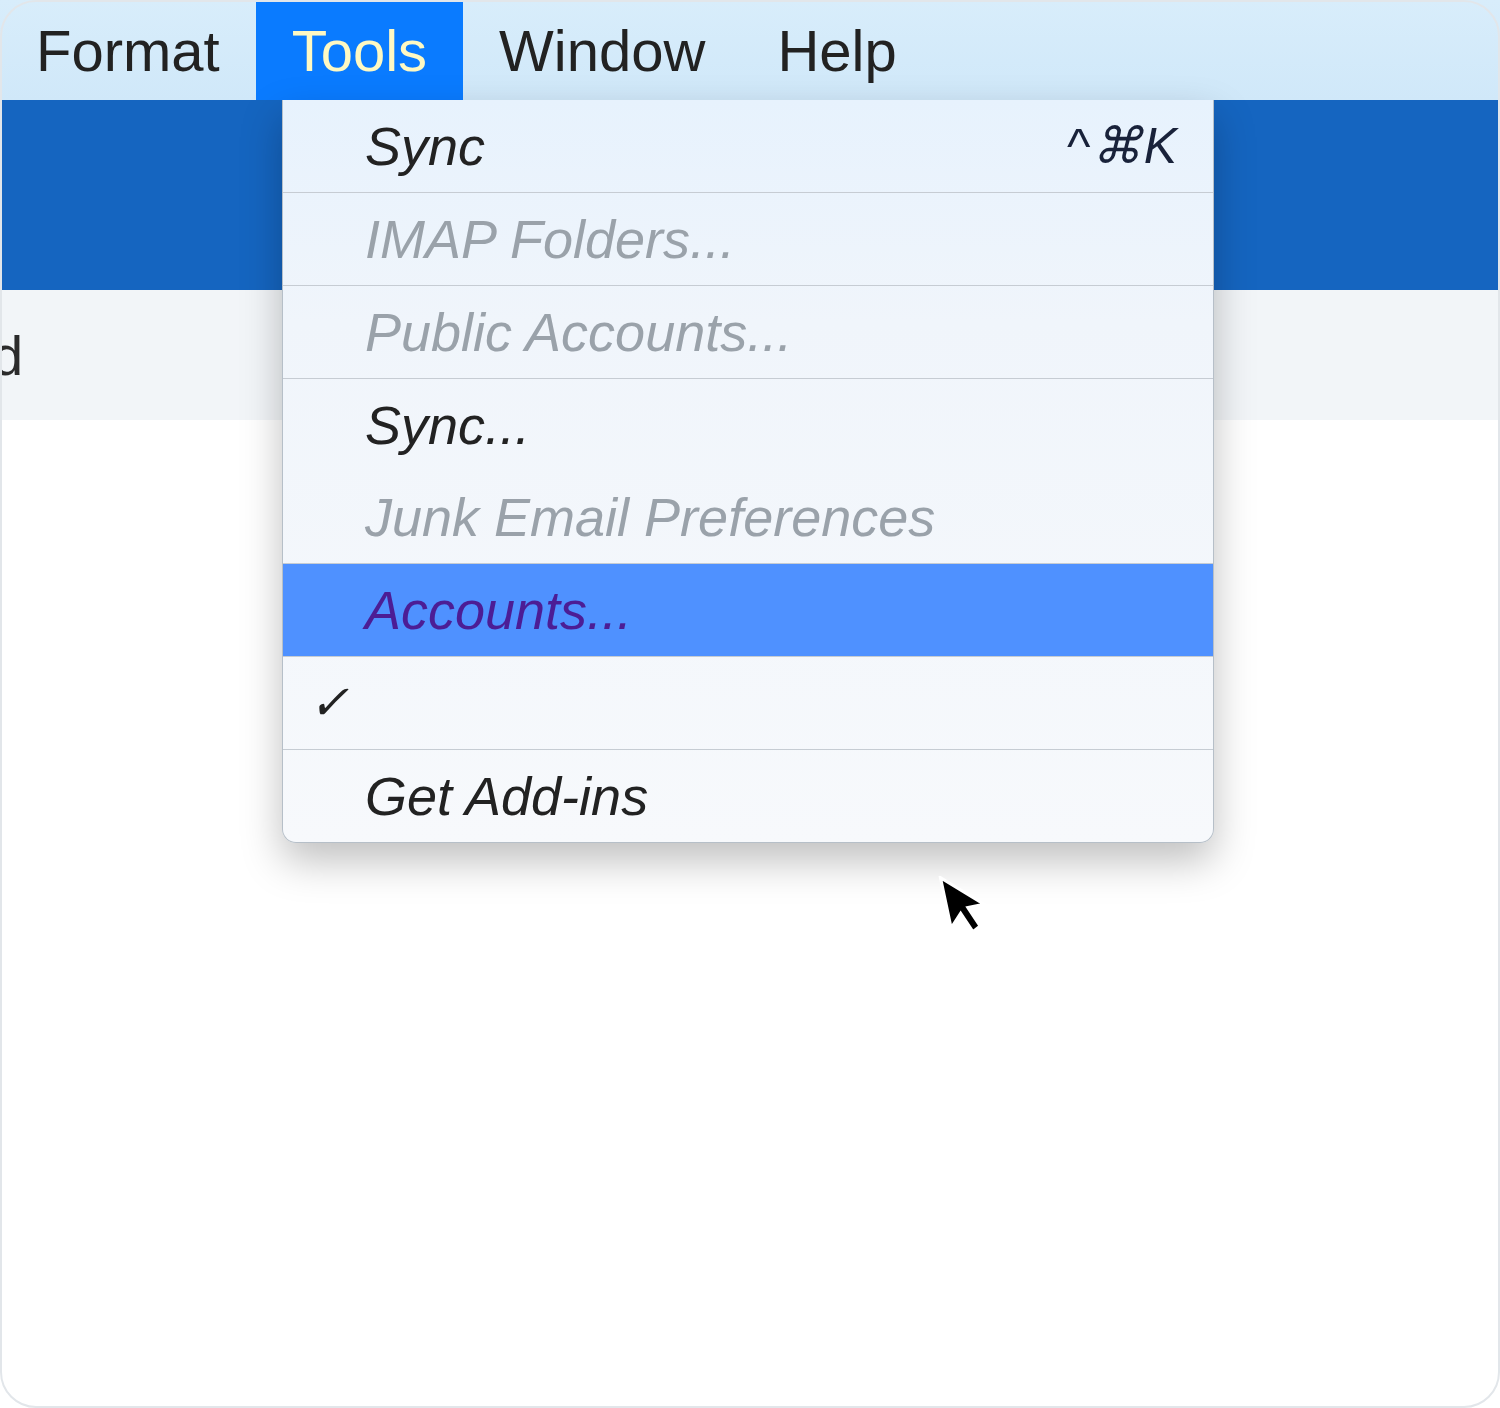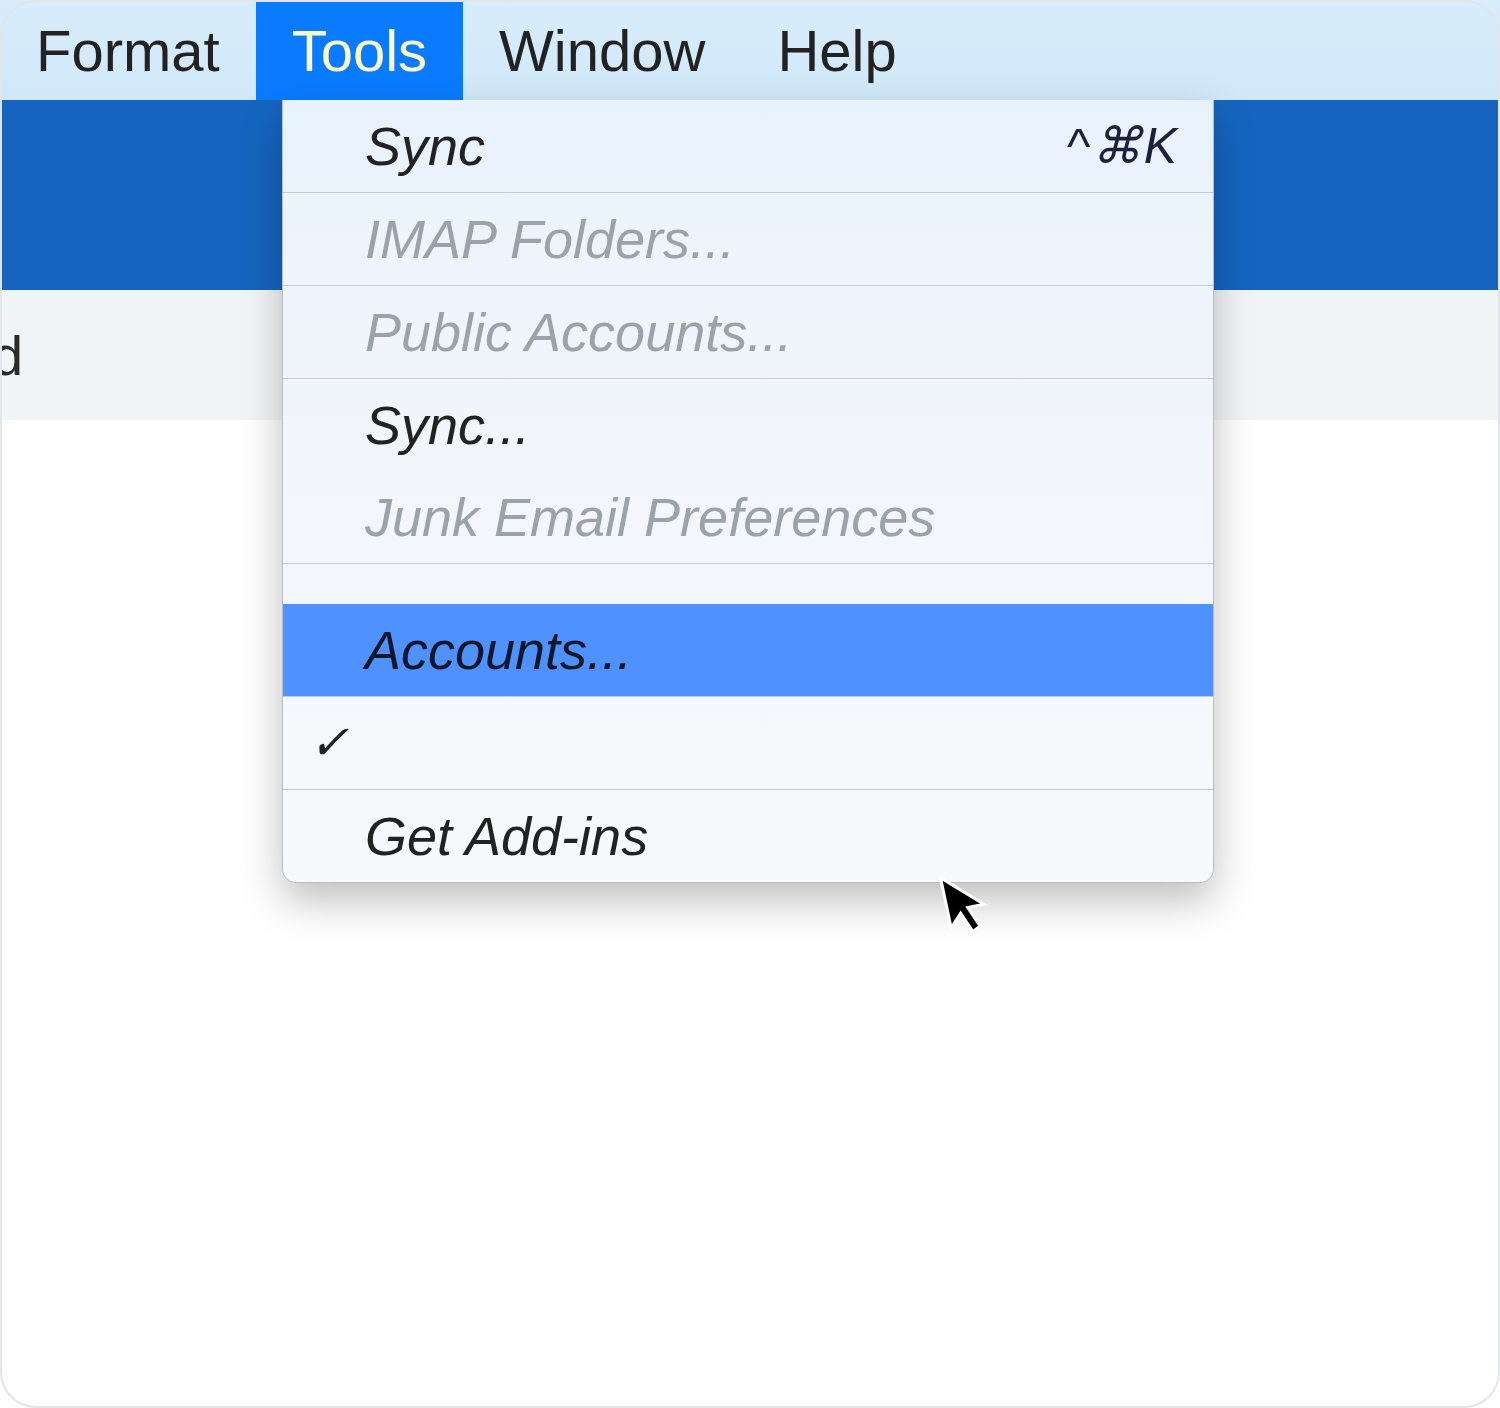--- a/index.html
+++ b/index.html
@@ -92,22 +92,21 @@
   }
   .dropdown .item .shortcut {
     margin-left: auto;
     font-size: 50px;
     color: #19223a;
     letter-spacing: 2px;
     font-weight: 500;
   }
   .dropdown .item.highlight {
     background: #4f91ff;
-    color: #0f172a;
-    margin-top: 40px;
+    color: #4c1d95;
   }
   .dropdown .item .check {
     position: absolute;
     left: 26px;
     font-size: 48px;
   }
 
   .cursor {
     position: absolute;
     z-index: 30;

